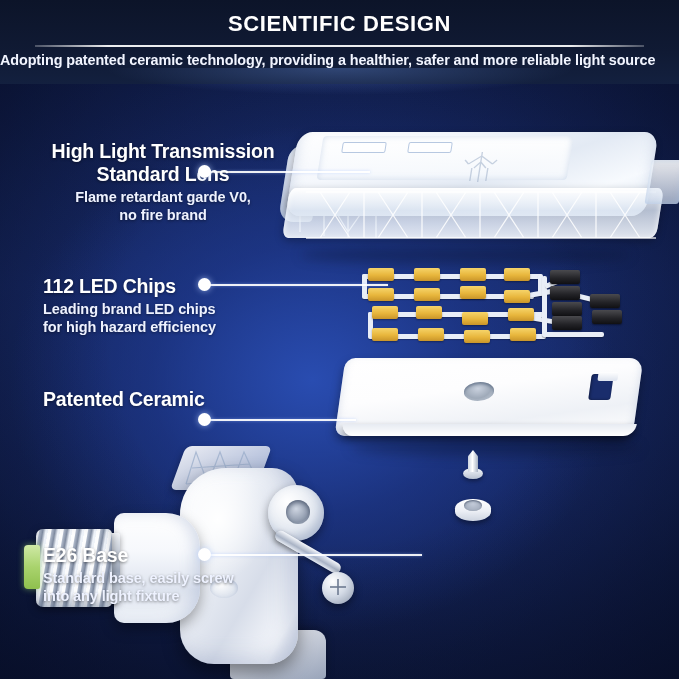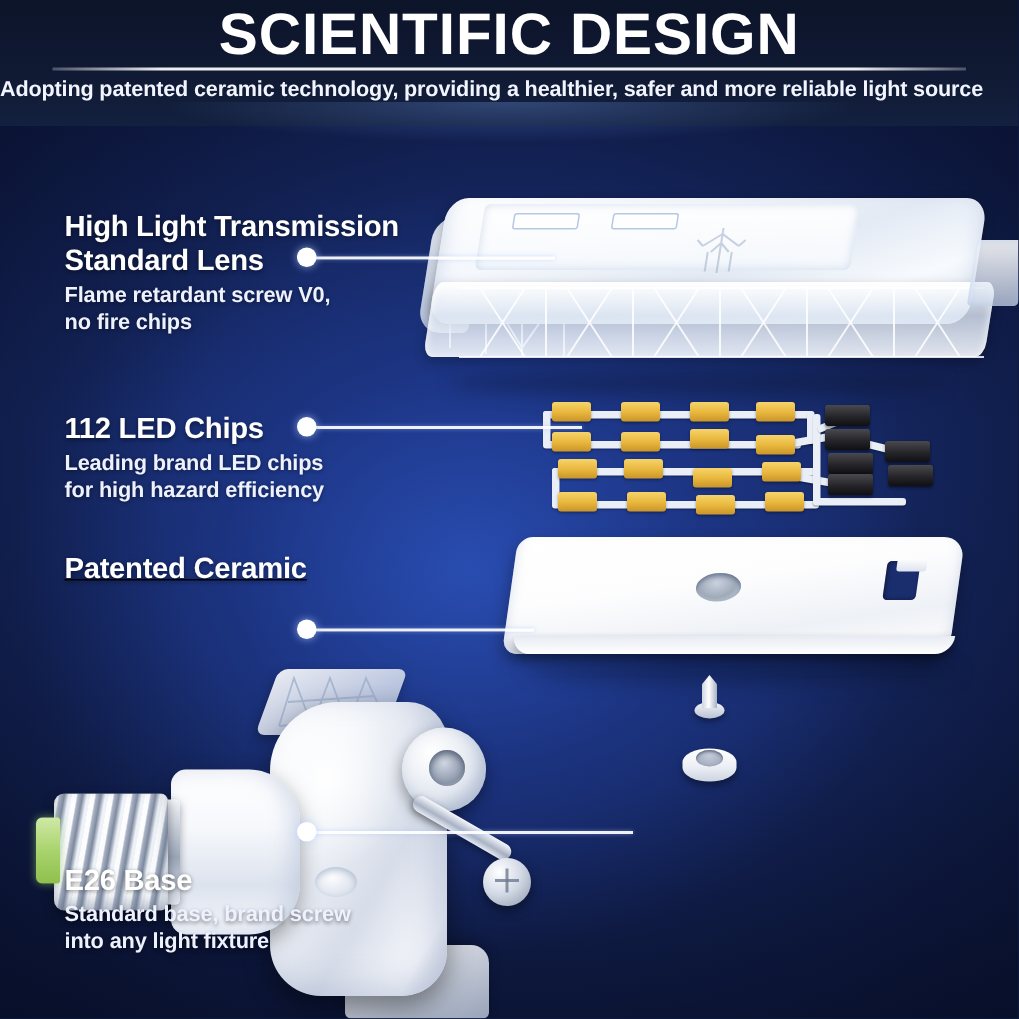--- a/index.html
+++ b/index.html
@@ -28,21 +28,21 @@
     background:linear-gradient(180deg,#0c1429 0%,#101a34 62%,#13203f 100%);
     z-index:20;
   }
   .header-glow{
     position:absolute;left:0;bottom:-14px;width:679px;height:30px;
     background:radial-gradient(ellipse 46% 120% at 50% 0%, rgba(120,165,255,.30) 0%, rgba(60,100,200,0) 75%);
     pointer-events:none;
   }
   .title{
     position:absolute;left:0;top:6px;width:679px;text-align:center;
-    color:#ffffff;font-size:39px;font-weight:bold;letter-spacing:.6px;
+    color:#ffffff;font-size:22px;font-weight:bold;letter-spacing:.6px;
     line-height:36px;
   }
   .title-rule{
     position:absolute;left:35px;top:45px;width:609px;height:2px;
     background:linear-gradient(90deg,rgba(255,255,255,.25),rgba(255,255,255,.92) 12%,rgba(255,255,255,.92) 88%,rgba(255,255,255,.25));
   }
   .subtitle{
     position:absolute;left:0;top:49px;width:679px;
     color:#f2f5ff;font-size:14.4px;font-weight:bold;letter-spacing:-.1px;
     line-height:22px;
@@ -386,36 +386,36 @@
 
   <div class="leader" style="left:210px;top:284px;width:178px;"></div>
   <div class="dot" style="left:198px;top:278px;"></div>
 
   <div class="leader" style="left:210px;top:419px;width:146px;"></div>
   <div class="dot" style="left:198px;top:413px;"></div>
 
   <div class="leader" style="left:210px;top:554px;width:212px;"></div>
   <div class="dot" style="left:198px;top:548px;"></div>
 
-  <div class="callout" style="left:43px;top:140px;width:240px;">
+  <div class="callout" style="left:43px;top:140px;width:240px;text-align:center;">
     <div class="ttl">High Light Transmission</div>
     <div class="ttl">Standard Lens</div>
-    <div class="sub">Flame retardant screw V0,</div>
-    <div class="sub" style="margin-top:0;">no fire chips</div>
+    <div class="sub">Flame retardant garde V0,</div>
+    <div class="sub" style="margin-top:0;">no fire brand</div>
   </div>
 
   <div class="callout" style="left:43px;top:275px;width:240px;">
     <div class="ttl">112 LED Chips</div>
     <div class="sub">Leading brand LED chips</div>
     <div class="sub" style="margin-top:0;">for high hazard efficiency</div>
   </div>
 
-  <div class="callout" style="left:43px;top:368px;width:250px;text-decoration:underline;">
+  <div class="callout" style="left:43px;top:388px;width:250px;">
     <div class="ttl">Patented Ceramic</div>
   </div>
 
-  <div class="callout" style="left:43px;top:544px;width:250px;margin-top:32px;">
+  <div class="callout" style="left:43px;top:544px;width:250px;">
     <div class="ttl">E26 Base</div>
-    <div class="sub">Standard base, brand screw</div>
+    <div class="sub">Standard base, easily screw</div>
     <div class="sub" style="margin-top:0;">into any light fixture</div>
   </div>
 
 </div>
 
 </body></html>

